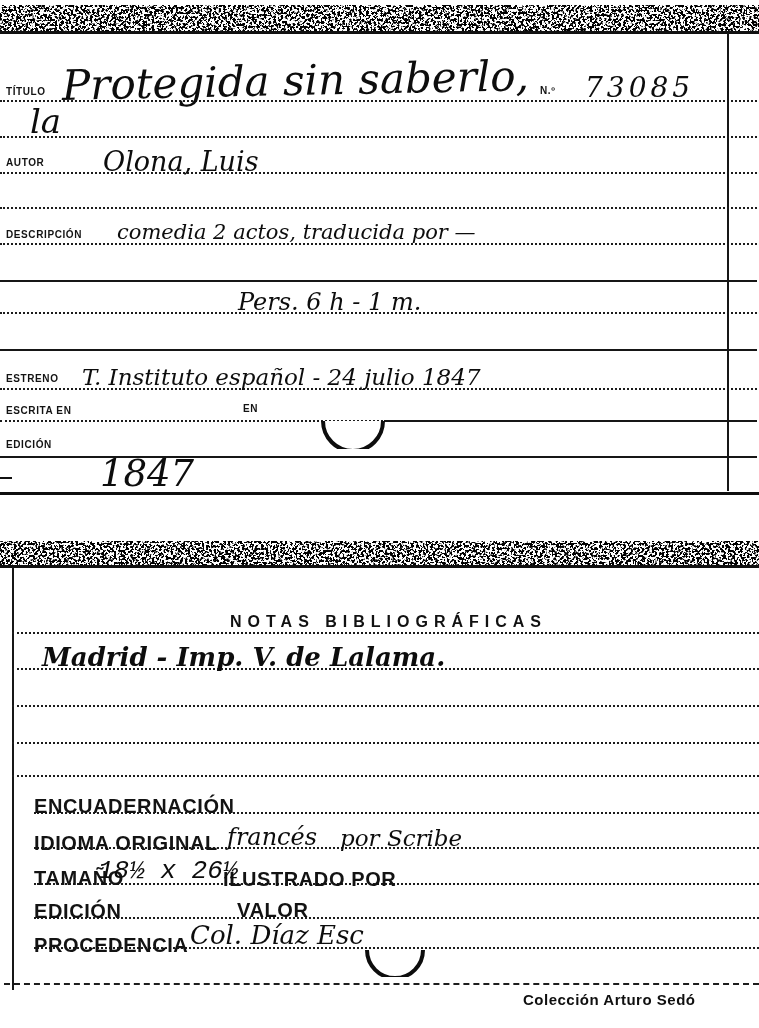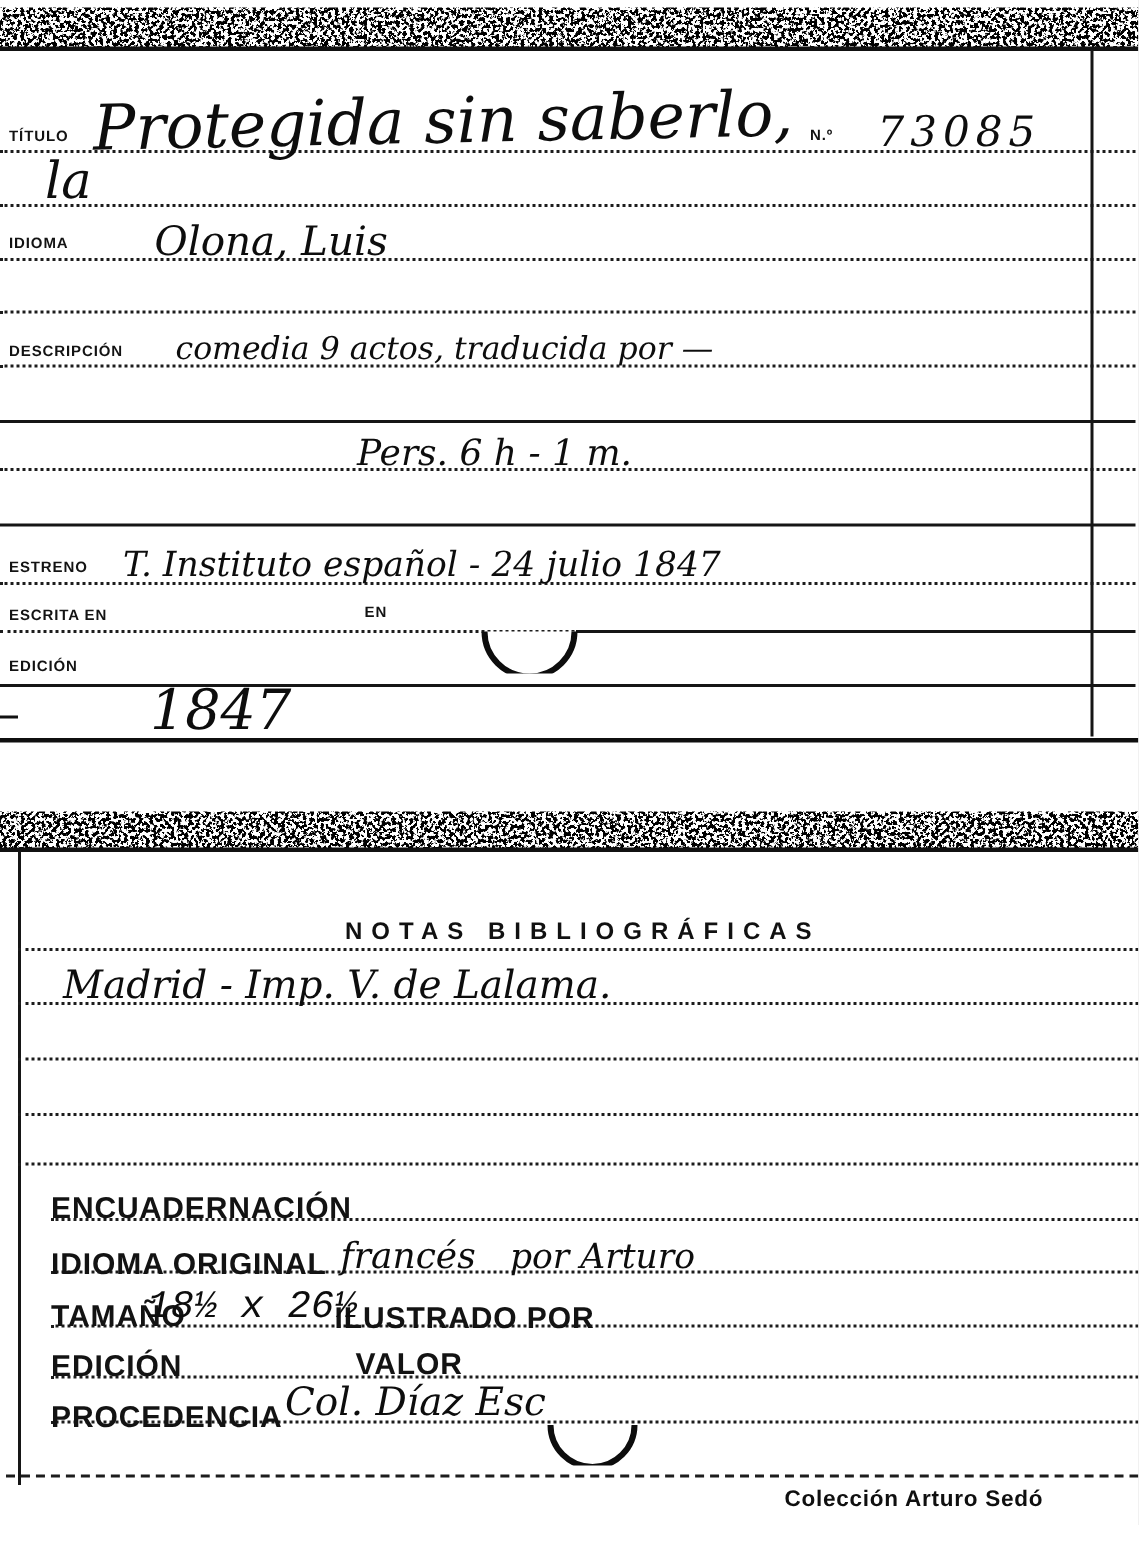--- a/index.html
+++ b/index.html
@@ -71,32 +71,32 @@
     <div class="ln dot" style="top:420px;left:0;width:383px;"></div>
     <div class="ln sol" style="top:420px;left:384px;width:373px;"></div>
     <div class="ln sol" style="top:456px;left:0;width:757px;"></div>
     <div class="ln sol3" style="top:492px;left:0;width:759px;"></div>
 
     <div class="borderline" style="left:727px;top:33px;width:2px;height:458px;"></div>
     <div class="mark" style="left:0;top:477px;width:12px;height:2px;"></div>
 
     <span class="lbl" style="left:6px;top:86px;">TÍTULO</span>
     <span class="lbl" style="left:540px;top:85px;">N.º</span>
-    <span class="lbl" style="left:6px;top:157px;">IDIOMA</span>
+    <span class="lbl" style="left:6px;top:157px;">AUTOR</span>
     <span class="lbl" style="left:6px;top:229px;">DESCRIPCIÓN</span>
     <span class="lbl" style="left:6px;top:373px;">ESTRENO</span>
     <span class="lbl" style="left:6px;top:405px;">ESCRITA EN</span>
     <span class="lbl" style="left:243px;top:403px;">EN</span>
     <span class="lbl" style="left:6px;top:439px;">EDICIÓN</span>
 
     <span class="hw" style="left:62px;top:60px;font-size:42px;transform:rotate(-1.2deg);">Protegida sin saberlo,</span>
     <span class="hw" style="left:30px;top:104px;font-size:34px;">la</span>
     <span class="hw" style="left:585px;top:74px;font-size:28px;letter-spacing:4px;text-align:center;">73085</span>
     <span class="hw" style="left:103px;top:148px;font-size:27px;">Olona, Luis</span>
-    <span class="hw" style="left:117px;top:222px;font-size:21px;">comedia 9 actos, traducida por —</span>
+    <span class="hw" style="left:117px;top:222px;font-size:21px;">comedia 2 actos, traducida por —</span>
     <span class="hw" style="left:238px;top:290px;font-size:24px;">Pers. 6 h - 1 m.</span>
     <span class="hw" style="left:82px;top:366px;font-size:23px;text-align:right;">T. Instituto español - 24 julio 1847</span>
     <span class="hw" style="left:100px;top:423px;font-size:37px;margin-top:32px;">1847</span>
 
     <div class="arc" style="left:320px;top:411px;">
       <svg width="66" height="38">
           <path d="M3,10 A30,30 0 0 0 63,10" fill="#ffffff" stroke="#0d0d0d" stroke-width="4"></path>
         </svg>
     </div>
   </div>
@@ -131,23 +131,23 @@
     <span class="heading" style="left:230px;top:613px;">NOTAS BIBLIOGRÁFICAS</span>
 
     <span class="lbl lbl2" style="left:34px;top:795px;">ENCUADERNACIÓN</span>
     <span class="lbl lbl2" style="left:34px;top:832px;">IDIOMA ORIGINAL</span>
     <span class="lbl lbl2" style="left:34px;top:867px;">TAMAÑO</span>
     <span class="lbl lbl2" style="left:223px;top:868px;">ILUSTRADO POR</span>
     <span class="lbl lbl2" style="left:34px;top:900px;">EDICIÓN</span>
     <span class="lbl lbl2" style="left:237px;top:899px;">VALOR</span>
     <span class="lbl lbl2" style="left:34px;top:934px;">PROCEDENCIA</span>
 
-    <span class="hw" style="left:42px;top:644px;font-size:26px;">Madrid - Imp. V. de Lalama.</span>
+    <span class="hw" style="left:42px;top:644px;font-size:26px;font-weight:bold;">Madrid - Imp. V. de Lalama.</span>
     <span class="hw" style="left:227px;top:825px;font-size:24px;">francés</span>
-    <span class="hw" style="left:340px;top:827px;font-size:23px;">por  Arturo</span>
+    <span class="hw" style="left:340px;top:827px;font-size:23px;">por  Scribe</span>
     <span class="hw" style="left:98px;top:858px;font-size:26px;font-family:Liberation Mono, monospace;">18½ x 26½</span>
     <span class="hw" style="left:190px;top:922px;font-size:26px;">Col. Díaz Esc</span>
 
     <div class="arc" style="left:364px;top:941px;">
       <svg width="62" height="36">
           <path d="M3,9 A28,28 0 0 0 59,9" fill="#ffffff" stroke="#0d0d0d" stroke-width="4"></path>
         </svg>
     </div>
   </div>
 

